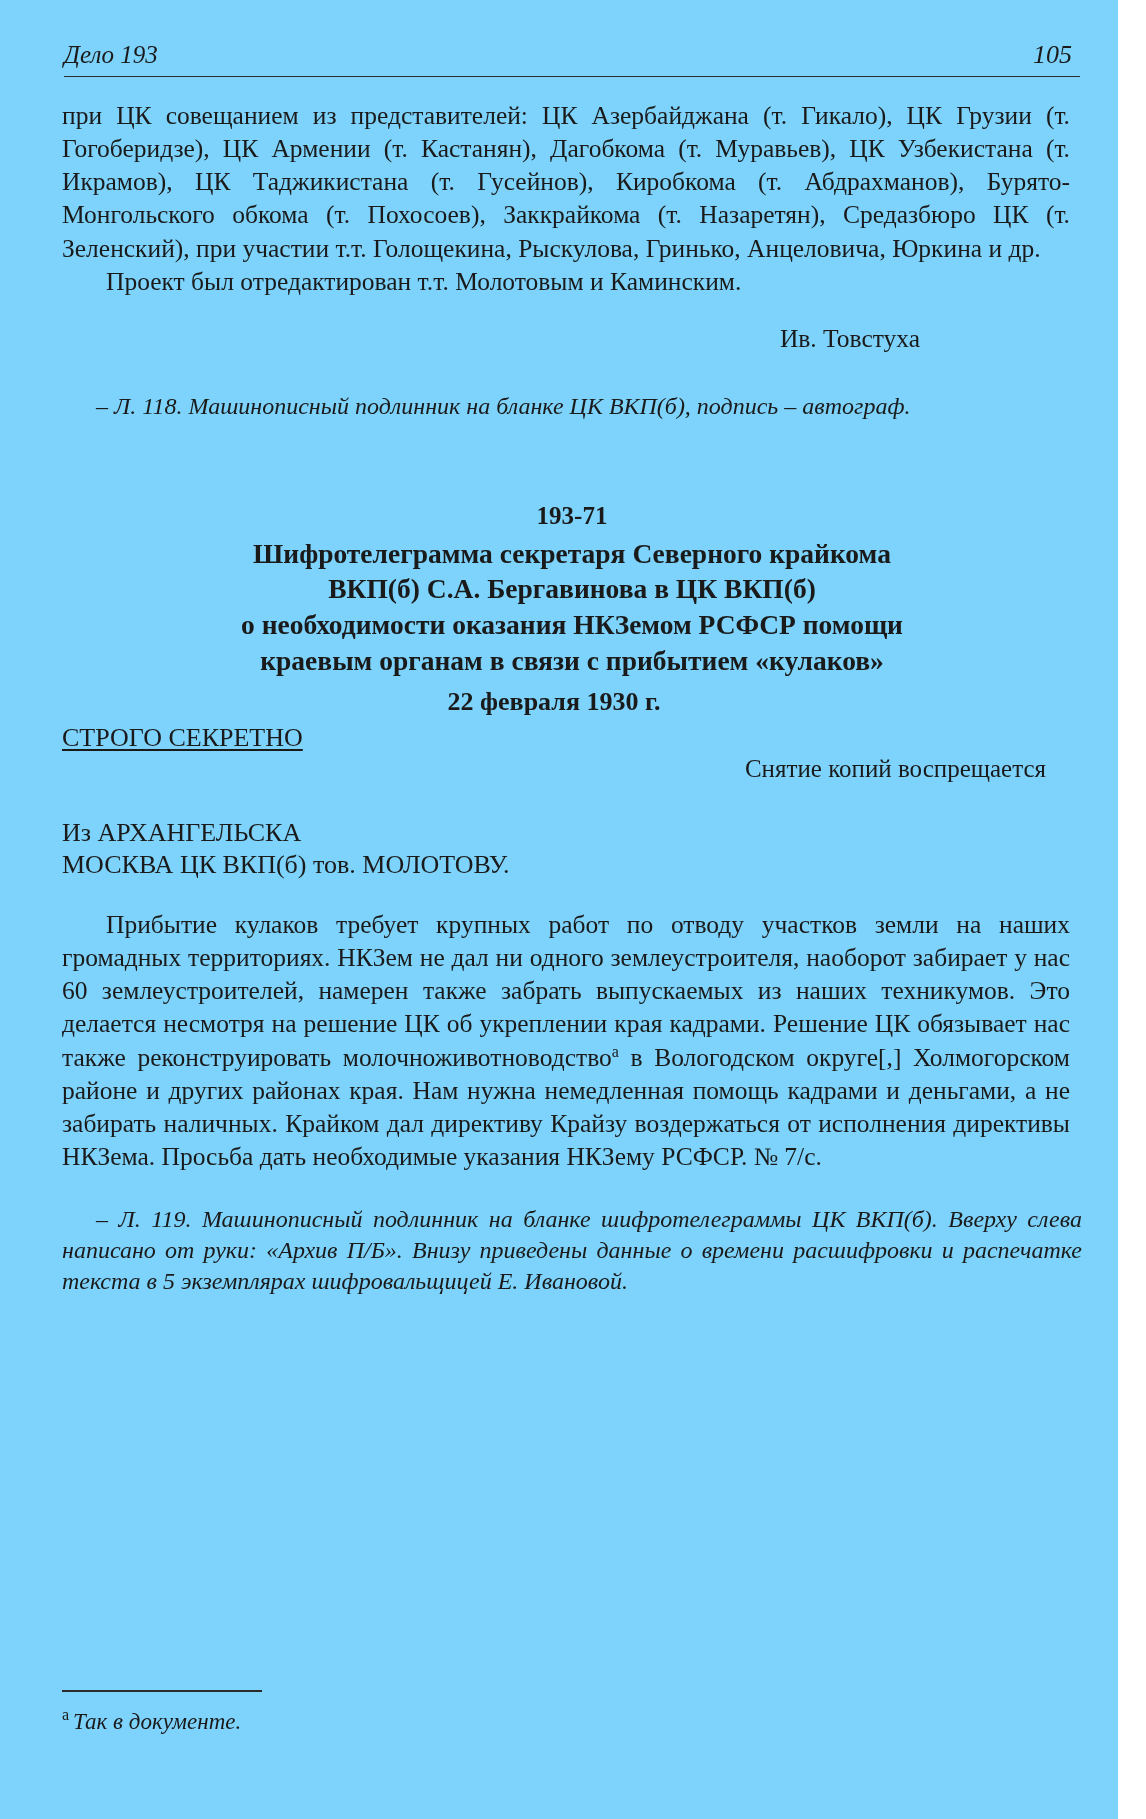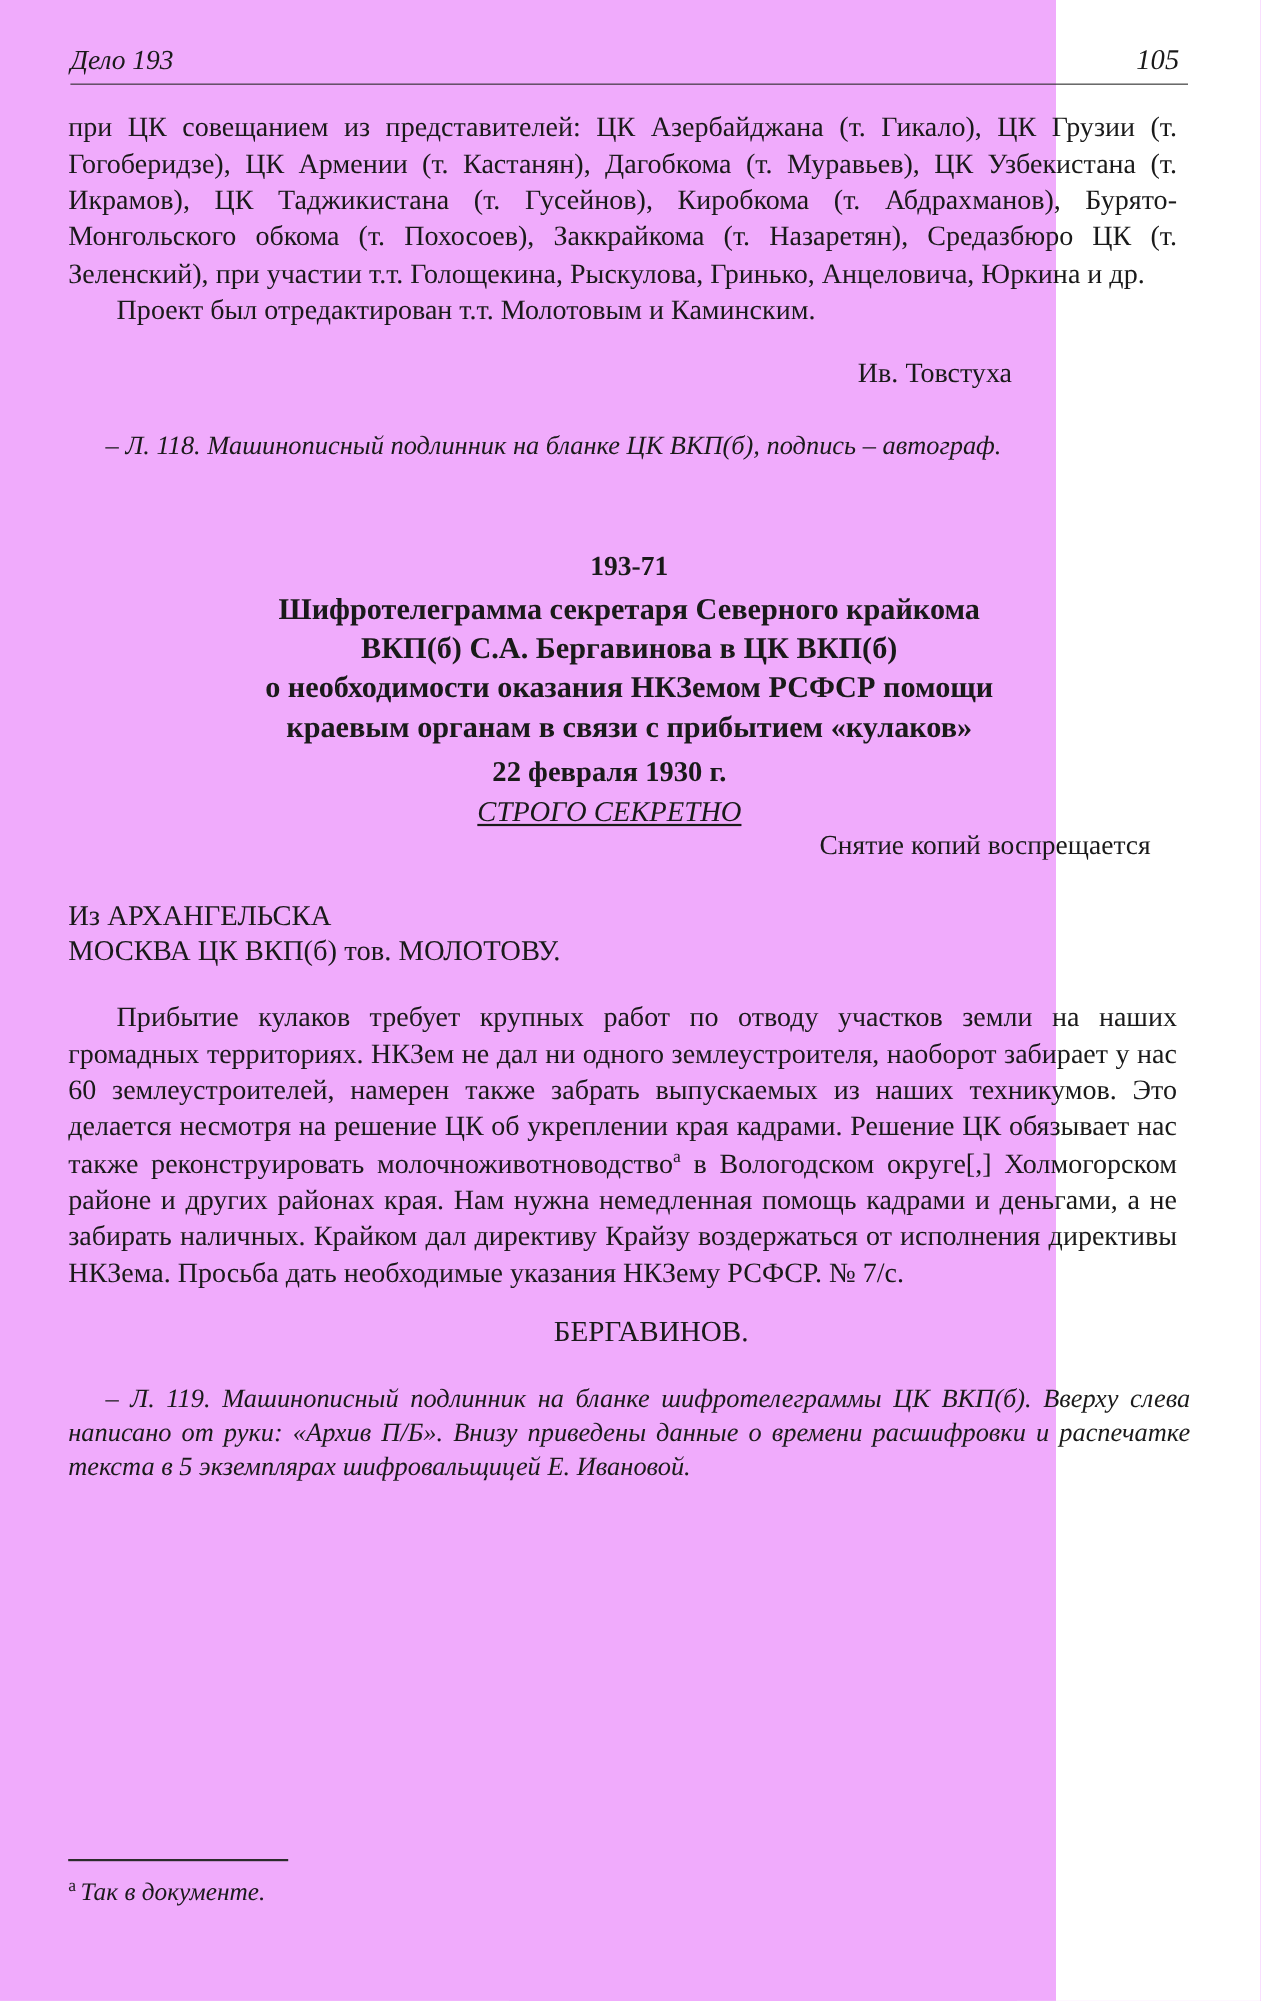--- a/index.html
+++ b/index.html
@@ -11,23 +11,23 @@
     height: 1819px;
     background: #ffffff;
     font-family: "Liberation Serif", serif;
     color: #1a1a1a;
     position: relative;
     overflow: hidden;
   }
   .page {
     position: absolute;
     left: 0; top: 0;
-    width: 960px;
+    width: 1118px;
     height: 1819px;
-    background: #f0abfc;
+    background: #7dd3fc;
   }
   .content {
     position: absolute;
     left: 62px;
     top: 40px;
     width: 1020px;
   }
   
   .runhead {
     display: flex;
@@ -94,25 +94,24 @@
     line-height: 1.30;
   }
   .docdate {
     text-align: center;
     font-weight: bold;
     font-size: 26px;
     margin-right: 36px;
     margin-top: 8px;
   }
   .secret {
-    text-align: center;
+    text-align: left;
     font-size: 26px;
     margin-right: 36px;
     margin-top: 6px;
-    font-style: italic;
   }
   .secret .uline {
     text-decoration: underline;
     text-underline-offset: 3px;
   }
   .nocopy {
     text-align: right;
     font-size: 25px;
     margin-right: 36px;
     margin-top: 2px;
@@ -196,21 +195,20 @@
 
     <div class="spacer-34"></div>
 
     <div class="addr">Из АРХАНГЕЛЬСКА</div>
     <div class="addr">МОСКВА ЦК ВКП(б) тов. МОЛОТОВУ.</div>
 
     <div class="spacer-26"></div>
 
     <p class="body indent"><span>Прибытие кулаков требует крупных работ по отводу участков земли на наших громадных территориях. НКЗем не дал ни одного землеустроителя, наоборот забирает у нас 60 землеустроителей, намерен также забрать выпускаемых из наших техникумов. Это делается несмотря на решение ЦК об укреплении края кадрами. Решение ЦК обязывает нас также реконструировать молочноживотноводство</span><sup class="fnmark">а</sup><span> в Вологодском округе[,] Холмогорском районе и других районах края. Нам нужна немедленная помощь кадрами и деньгами, а не забирать наличных. Крайком дал директиву Крайзу воздержаться от исполнения директивы НКЗема. Просьба дать необходимые указания НКЗему РСФСР. № 7/с.</span></p>
 
-    <div class="signoff">БЕРГАВИНОВ.</div>
 
     <div class="spacer-20"></div>
 
     <p class="note first">– Л. 119. Машинописный подлинник на бланке шифротелеграммы ЦК ВКП(б). Вверху слева написано от руки: «Архив П/Б». Внизу приведены данные о времени расшифровки и распечатке текста в 5 экземплярах шифровальщицей Е. Ивановой.</p>
 
   </div>
 
   <div class="fn-rule"></div>
   <div class="footnote">
     <span class="marker">а</span><span>Так в документе.</span>

